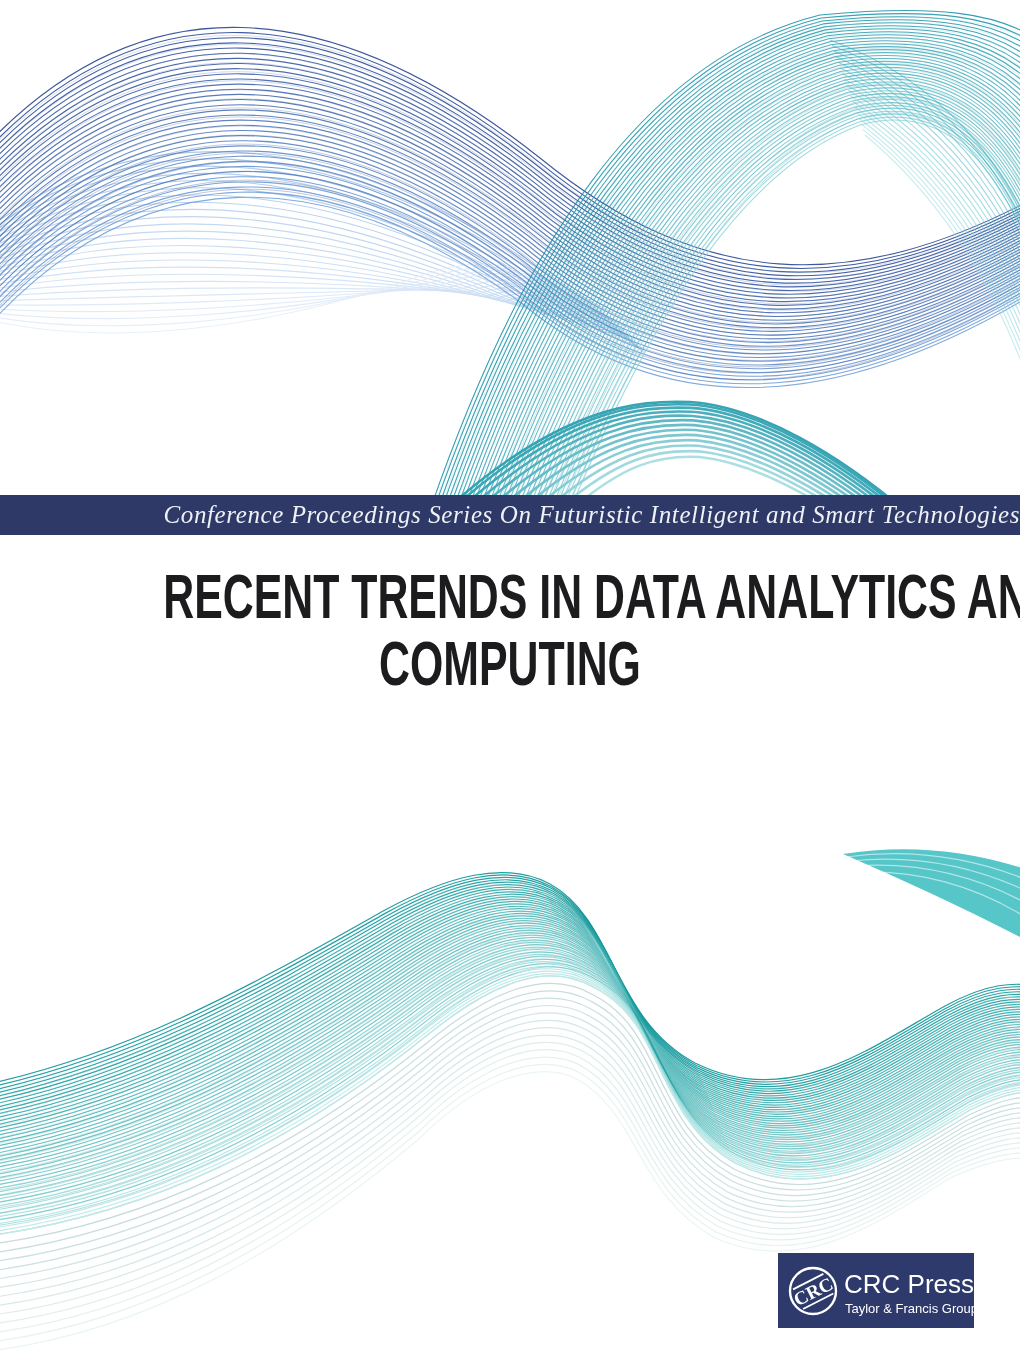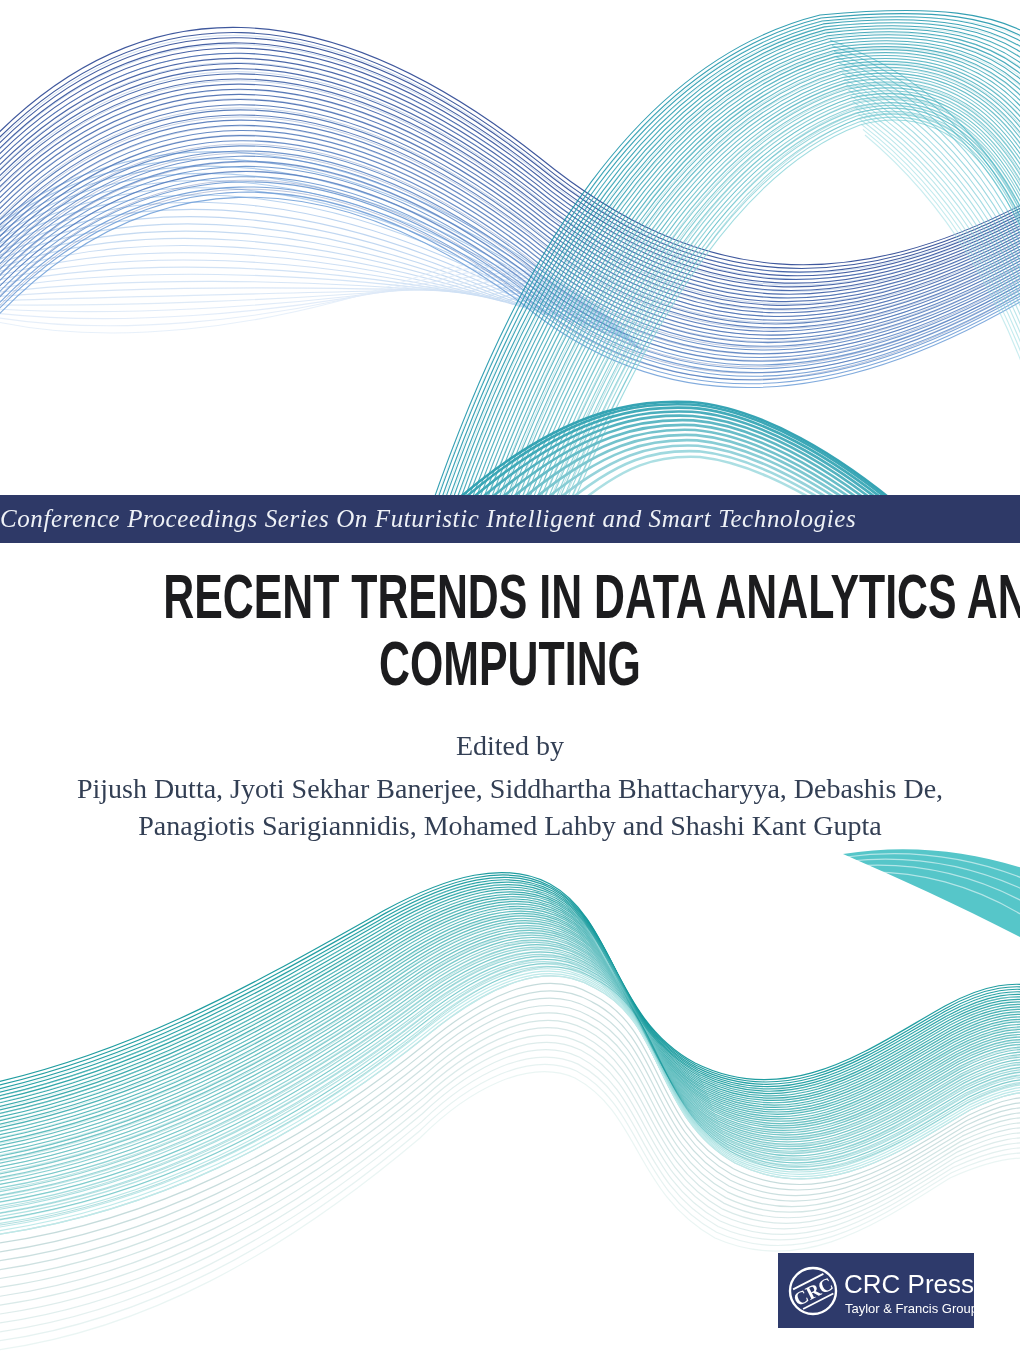--- a/index.html
+++ b/index.html
@@ -8,22 +8,22 @@
     width:1020px;height:1360px;
     background:#ffffff;
     overflow:hidden;
     font-family:"Liberation Serif", serif;
   }
   svg.art{position:absolute;left:0;display:block;}
   #top-art{top:0;}
   #bottom-art{top:848px;}
 
   .series-banner{
-    position:absolute;left:0;top:495px;width:100%;height:48px;
-    display:flex;align-items:center;justify-content:flex-start;
+    position:absolute;left:0;top:495px;width:100%;height:40px;
+    display:flex;align-items:center;justify-content:flex-end;
     z-index:3;
   }
   .series-banner span{
     font-family:"Liberation Serif", serif;
     font-style:italic;
     font-size:25px;
     letter-spacing:0.6px;
     white-space:nowrap;
   }
 
@@ -330,25 +330,20 @@
 
   <div class="series-banner" style="background: rgb(46, 57, 103);">
     <span style="color: rgb(238, 241, 246);">Conference Proceedings Series On Futuristic Intelligent and Smart Technologies</span>
   </div>
 
   <div class="title-block">
     <span class="title-line" style="color: rgb(28, 28, 30);">RECENT TRENDS IN DATA ANALYTICS AND</span>
     <span class="title-line" style="color: rgb(28, 28, 30);">COMPUTING</span>
   </div>
 
-  <div class="edited-block" style="color: rgb(51, 63, 84);">
-    <div class="edited-by">Edited by</div>
-    <div class="editor-line">Pijush Dutta, Jyoti Sekhar Banerjee, Siddhartha Bhattacharyya, Debashis De,</div>
-    <div class="editor-line">Panagiotis Sarigiannidis, Mohamed Lahby and Shashi Kant Gupta</div>
-  </div>
 
   <svg class="crc-logo" width="196" height="75" viewBox="0 0 196 75" aria-hidden="false">
     <rect id="logo-bg" x="0" y="0" width="196" height="75" fill="#2e3a6b"></rect>
     <circle cx="35" cy="38" r="23" fill="none" stroke="#ffffff" stroke-width="2.4"></circle>
     <g transform="rotate(-27 35 38)">
       <line x1="18" y1="27.5" x2="52" y2="27.5" stroke="#ffffff" stroke-width="1.8"></line>
       <text x="35" y="45" text-anchor="middle" font-family="Liberation Serif, serif" font-weight="bold" font-size="19" fill="#ffffff">CRC</text>
       <line x1="18" y1="49.5" x2="52" y2="49.5" stroke="#ffffff" stroke-width="1.8"></line>
     </g>
     <text x="66" y="40" font-family="Liberation Sans, sans-serif" font-size="26" fill="#ffffff">CRC Press</text>

